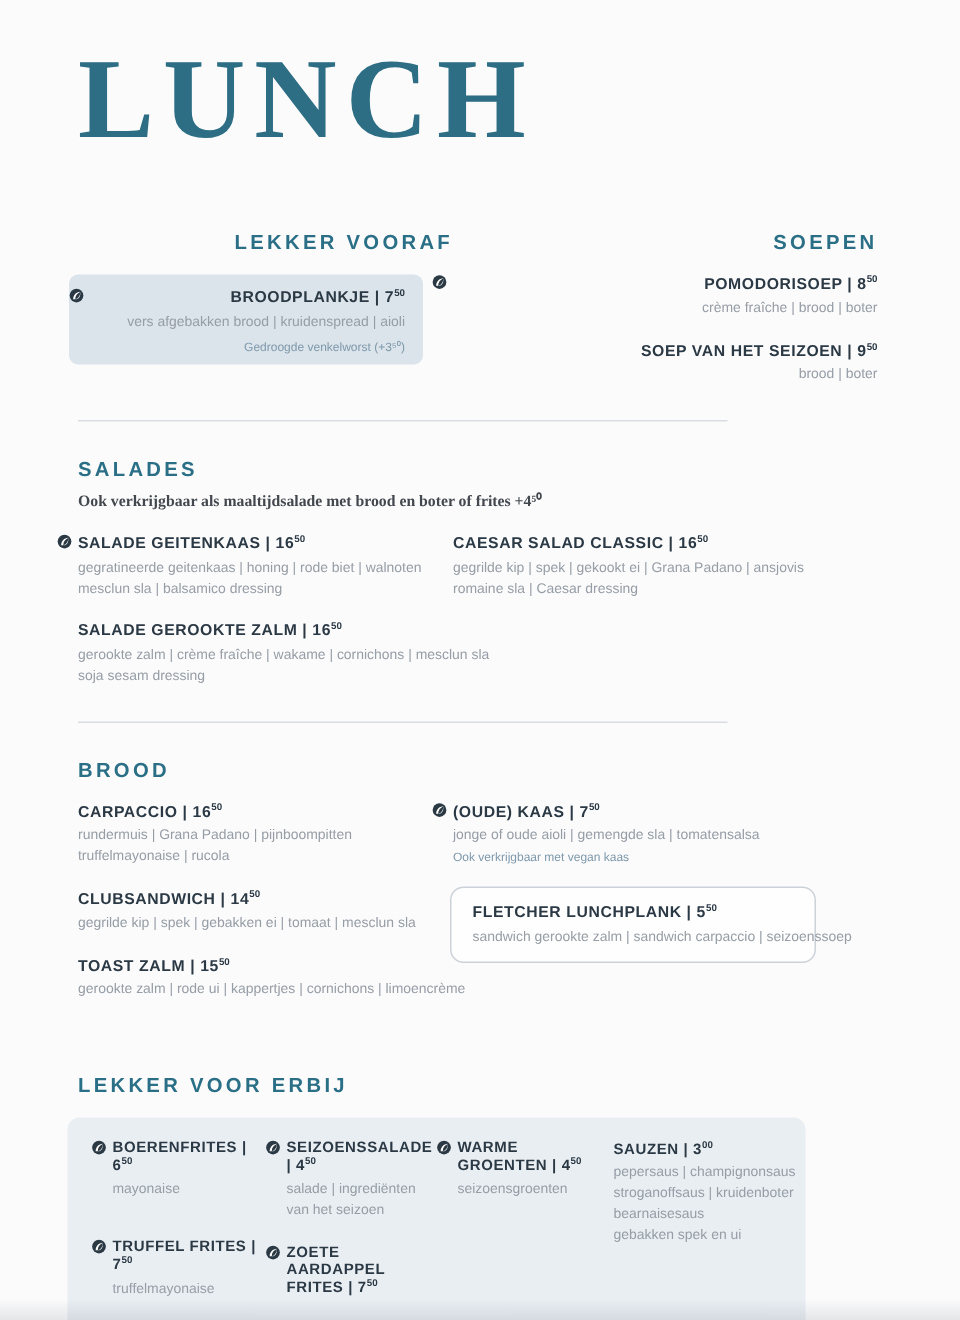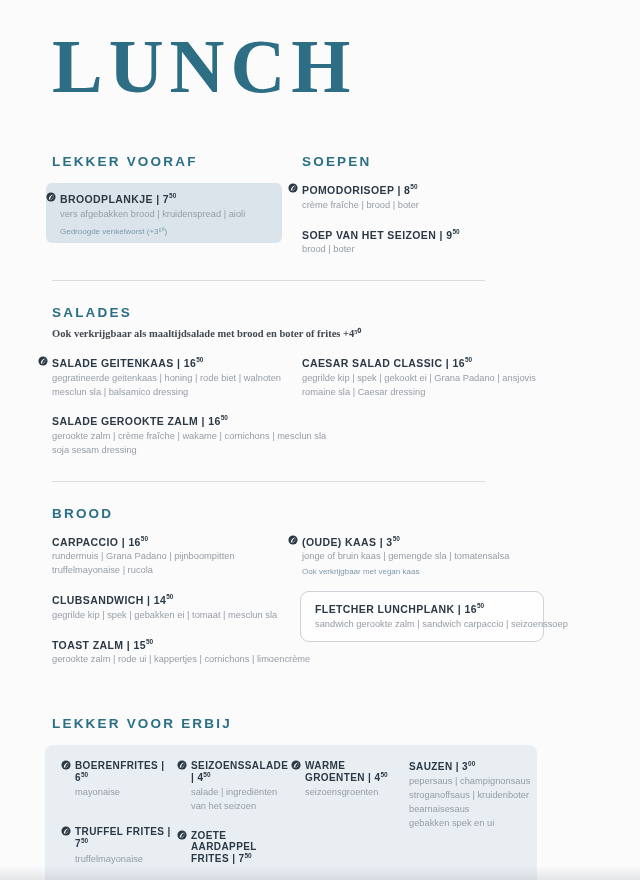--- a/index.html
+++ b/index.html
@@ -88,21 +88,21 @@
   }
   .band .col { flex:none; }
   .band .c1 { width:116px; }
   .band .c2 { width:114px; }
   .band .c3 { width:104px; }
   .band .c4 { width:136px; }
   .band .nm { font-size:10px; }
   .band .ds { white-space:normal; }
   .band .item { margin-bottom:16px; margin-left:14px; }
 
-  .mt-row1 { margin-bottom:4px; }
+  .mt-row1 { margin-bottom:4px;text-align:right; }
   .sec-block { margin-bottom:0; }
 </style>
 </head>
 <body>
 
 <svg width="0" height="0" style="position:absolute">
   <defs>
     <g id="leaf-icon">
       <circle cx="6" cy="6" r="5.5" fill="#2b3945"></circle>
       <path d="M9.1 2.9 C5.6 3.3 3.6 5.1 3.3 8.9 C3.9 9.1 4.4 9.1 5 9 C5 6 6.5 4.3 9.1 2.9 Z" fill="#ffffff"></path>
@@ -221,29 +221,29 @@
         </div>
       </div>
       <div class="col-r">
         <div class="item">
           <div class="nm">
             <span class="veg">
                 <svg width="10" height="10" viewBox="0 0 12 12">
                   <use href="#leaf-icon"></use>
                 </svg>
               </span>
-            <span>(OUDE) KAAS | 3</span><sup>50</sup>
-          </div>
-          <div class="ds">jonge of bruin kaas | gemengde sla | tomatensalsa</div>
+            <span>(OUDE) KAAS | 7</span><sup>50</sup>
+          </div>
+          <div class="ds">jonge of oude aioli | gemengde sla | tomatensalsa</div>
           <div class="note-blue">Ook verkrijgbaar met vegan kaas</div>
         </div>
         <div class="outline-box">
           <div class="item">
             <div class="nm">
-              <span>FLETCHER LUNCHPLANK | 16</span><sup>50</sup>
+              <span>FLETCHER LUNCHPLANK | 5</span><sup>50</sup>
             </div>
             <div class="ds">sandwich gerookte zalm | sandwich carpaccio | seizoenssoep</div>
           </div>
         </div>
       </div>
     </div>
   </div>
 
   <div class="sec-block" style="margin-top:34px">
     <h2 class="sec">LEKKER VOOR ERBIJ</h2>

